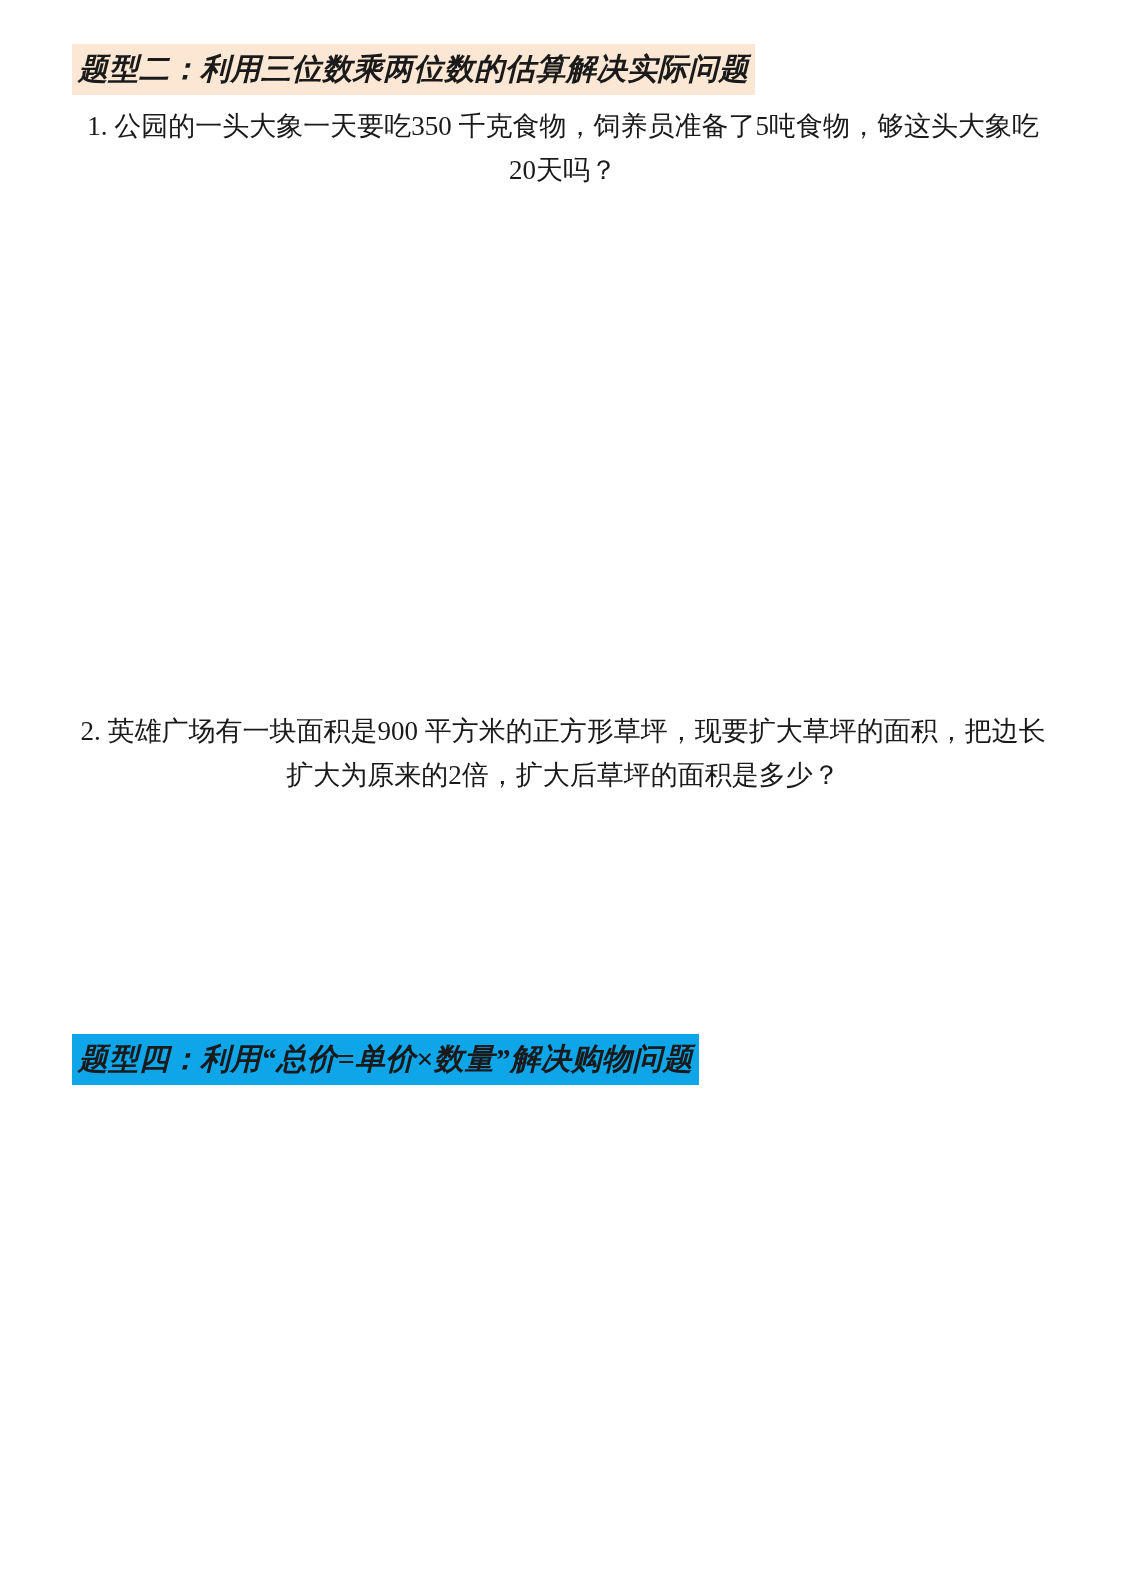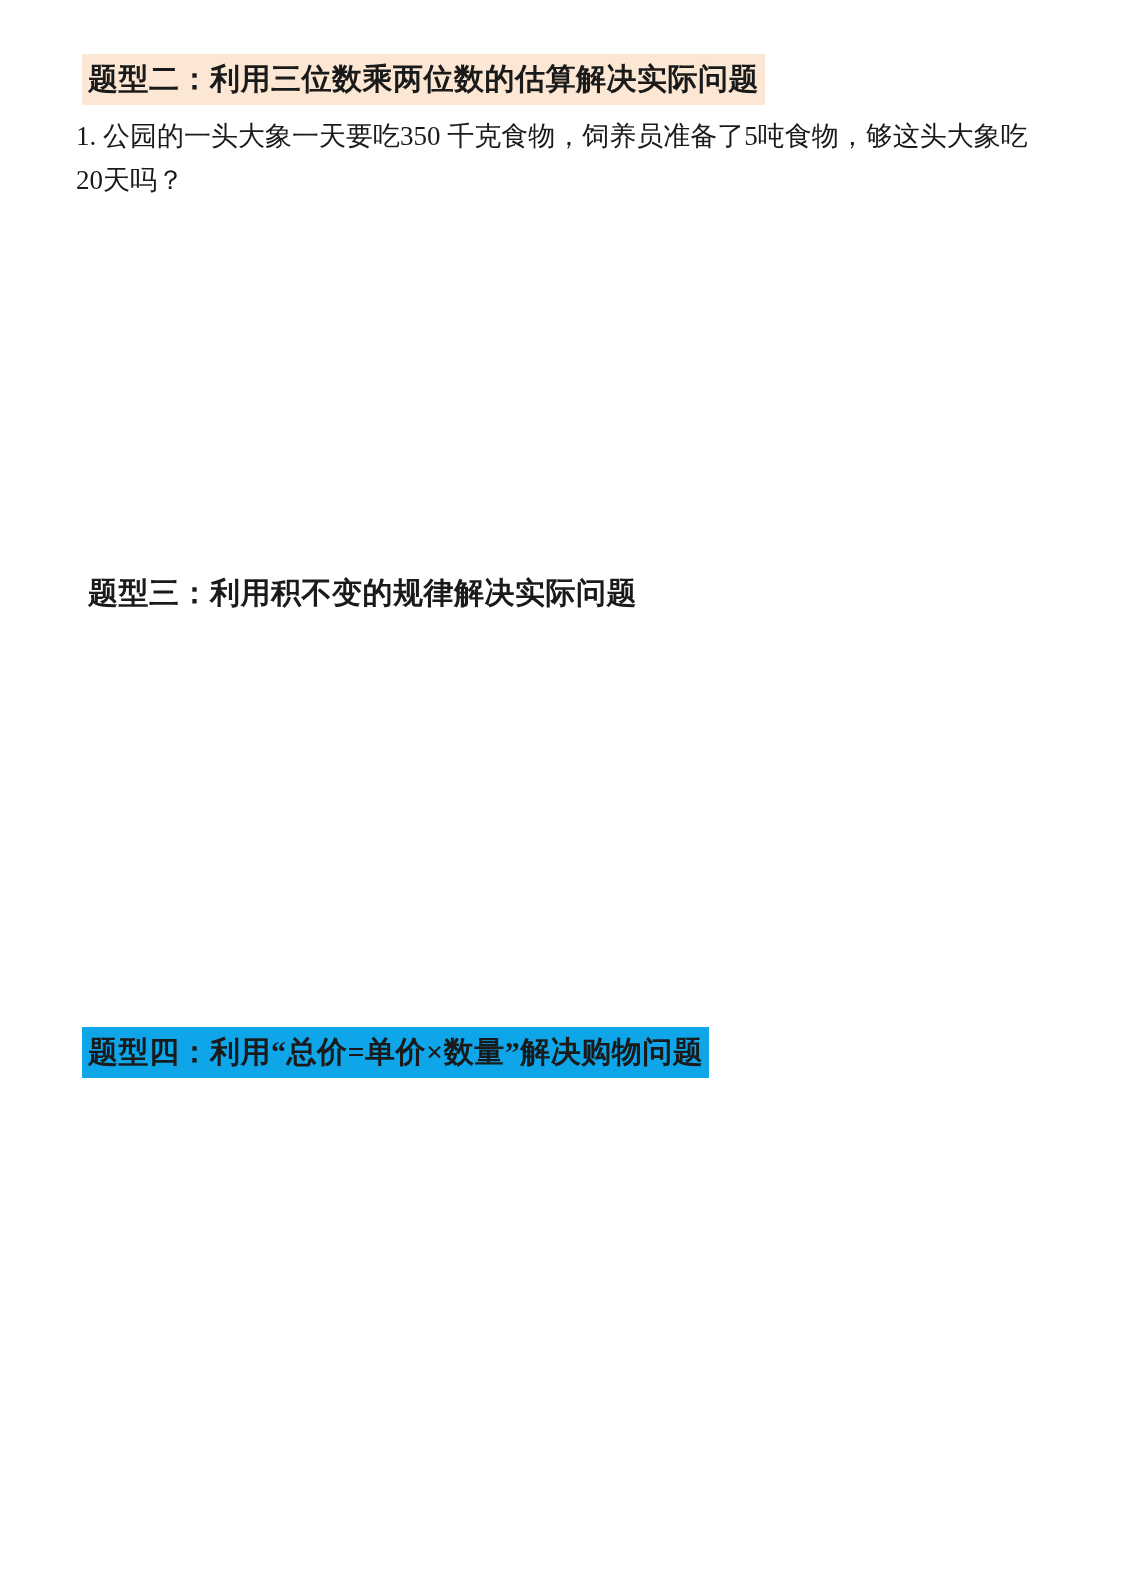--- a/index.html
+++ b/index.html
@@ -41,55 +41,55 @@
   .hl-none {
     background: transparent;
   }
 
   .q {
     font-size: 27px;
     line-height: 1.62;
     margin: 10px 0 0 0;
     text-indent: 0;
     padding-left: 4px;
+    text-align: center;
   }
 
   .spacer-xl { height: 238px; }
   .spacer-lg { height: 152px; }
   .spacer-md { height: 118px; }
   .spacer-xxl { height: 236px; }
 
   .heading-row {
-    margin: 10px;
+    margin: 0;
     padding: 0;
+    font-style: italic;
   }
 </style>
 </head>
 <body>
 
 <div class="page">
 
   <div class="heading-row">
     <span class="section-heading hl-orange">题型二：利用三位数乘两位数的估算解决实际问题</span>
   </div>
 
   <p class="q">1. 公园的一头大象一天要吃350 千克食物，饲养员准备了5吨食物，够这头大象吃20天吗？</p>
 
   <div class="spacer-xl"></div>
 
 
   <div class="spacer-md"></div>
 
-  <div class="heading-row">
-    <span class="section-heading hl-none">题型三：利用积不变的规律解决实际问题</span>
-  </div>
 
 
   <div class="spacer-lg"></div>
 
+  <p class="q">2. 英雄广场有一块面积是900 平方米的正方形草坪，现要扩大草坪的面积，把边长扩大为原来的2倍，扩大后草坪的面积是多少？</p>
 
   <div class="spacer-xxl"></div>
 
   <div class="heading-row">
     <span class="section-heading hl-blue">题型四：利用“总价=单价×数量”解决购物问题</span>
   </div>
 
 
 </div>
 

